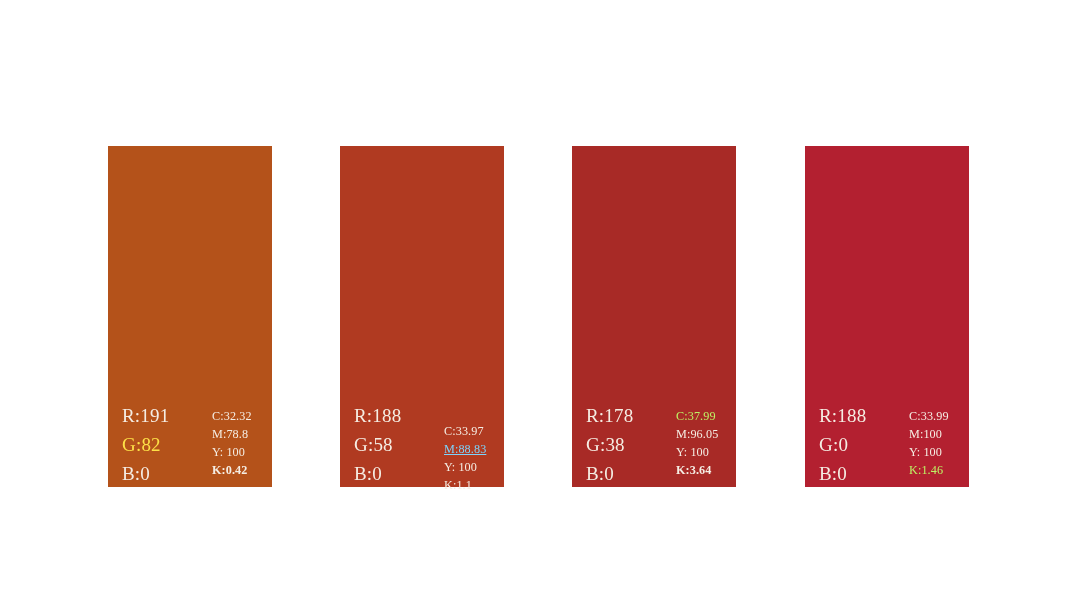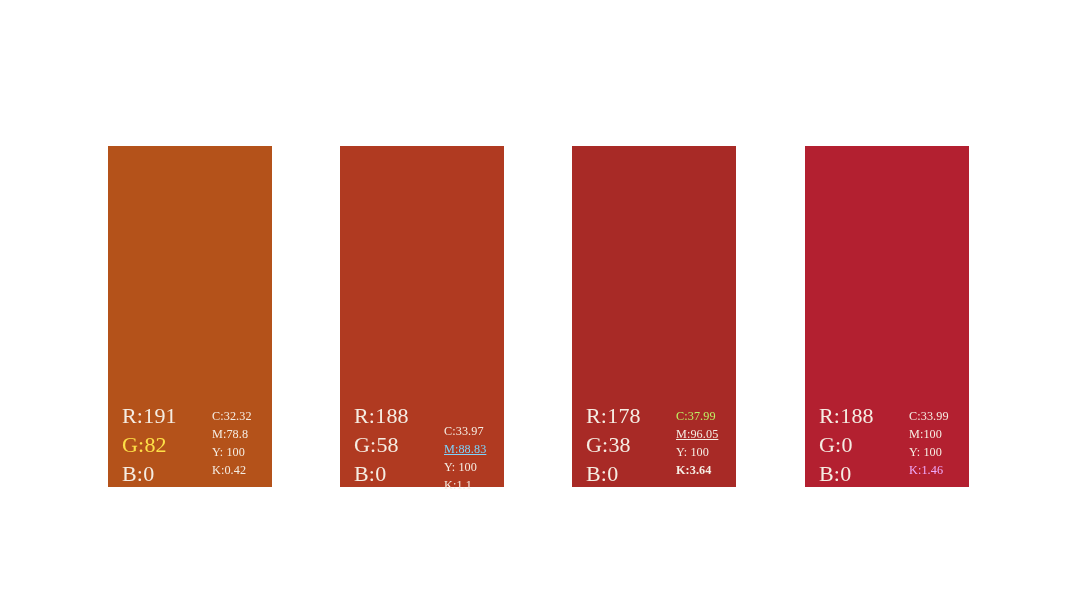--- a/index.html
+++ b/index.html
@@ -45,21 +45,21 @@
   }
 
   .rgb-block {
     position: absolute;
     left: 14px;
     top: 0;
     width: 74px;
   }
 
   .rgb-line {
-    font-size: 22px;
+    font-size: 19px;
     line-height: 29px;
     color: #f5ede3;
     letter-spacing: 0.2px;
     white-space: nowrap;
   }
 
   .cmyk-block {
     position: absolute;
     left: 104px;
     top: 6px;
@@ -83,21 +83,21 @@
     <div class="swatch-values">
       <div class="rgb-block">
         <div class="rgb-line" style="color: rgb(245, 237, 227);">R:191</div>
         <div class="rgb-line" style="color: #fde047;">G:82</div>
         <div class="rgb-line" style="color: rgb(245, 237, 227);">B:0</div>
       </div>
       <div class="cmyk-block">
         <div class="cmyk-line" style="color: rgb(245, 237, 227);">C:32.32</div>
         <div class="cmyk-line" style="color: rgb(245, 237, 227);">M:78.8</div>
         <div class="cmyk-line" style="color: rgb(245, 237, 227);">Y: 100</div>
-        <div class="cmyk-line" style="color: rgb(245, 237, 227);">K:0.42</div>
+        <div class="cmyk-line" style="color: rgb(245, 237, 227); font-weight: bold;">K:0.42</div>
       </div>
     </div>
   </div>
 
   <div class="swatch col-1" style="background-color: rgb(176, 58, 33);">
     <div class="swatch-values">
       <div class="rgb-block">
         <div class="rgb-line" style="color: rgb(245, 237, 227);">R:188</div>
         <div class="rgb-line" style="color: rgb(245, 237, 227);">G:58</div>
         <div class="rgb-line" style="color: rgb(245, 237, 227);">B:0</div>
@@ -113,36 +113,36 @@
 
   <div class="swatch col-2" style="background-color: rgb(168, 42, 38);">
     <div class="swatch-values">
       <div class="rgb-block">
         <div class="rgb-line" style="color: rgb(245, 237, 227);">R:178</div>
         <div class="rgb-line" style="color: rgb(245, 237, 227);">G:38</div>
         <div class="rgb-line" style="color: rgb(245, 237, 227);">B:0</div>
       </div>
       <div class="cmyk-block">
         <div class="cmyk-line" style="color: #bef264;">C:37.99</div>
-        <div class="cmyk-line" style="color: rgb(245, 237, 227); text-decoration: underline;">M:96.05</div>
+        <div class="cmyk-line" style="color: rgb(245, 237, 227);">M:96.05</div>
         <div class="cmyk-line" style="color: rgb(245, 237, 227);">Y: 100</div>
         <div class="cmyk-line" style="color: rgb(245, 237, 227); font-weight: bold;">K:3.64</div>
       </div>
     </div>
   </div>
 
   <div class="swatch col-3" style="background-color: rgb(179, 32, 48);">
     <div class="swatch-values">
       <div class="rgb-block">
         <div class="rgb-line" style="color: rgb(245, 237, 227);">R:188</div>
         <div class="rgb-line" style="color: rgb(245, 237, 227);">G:0</div>
         <div class="rgb-line" style="color: rgb(245, 237, 227);">B:0</div>
       </div>
       <div class="cmyk-block">
         <div class="cmyk-line" style="color: rgb(245, 237, 227);">C:33.99</div>
         <div class="cmyk-line" style="color: rgb(245, 237, 227);">M:100</div>
         <div class="cmyk-line" style="color: rgb(245, 237, 227);">Y: 100</div>
-        <div class="cmyk-line" style="color: #f0abfc;">K:1.46</div>
+        <div class="cmyk-line" style="color: #bef264;">K:1.46</div>
       </div>
     </div>
   </div>
 
 </div>
 
 </body></html>

